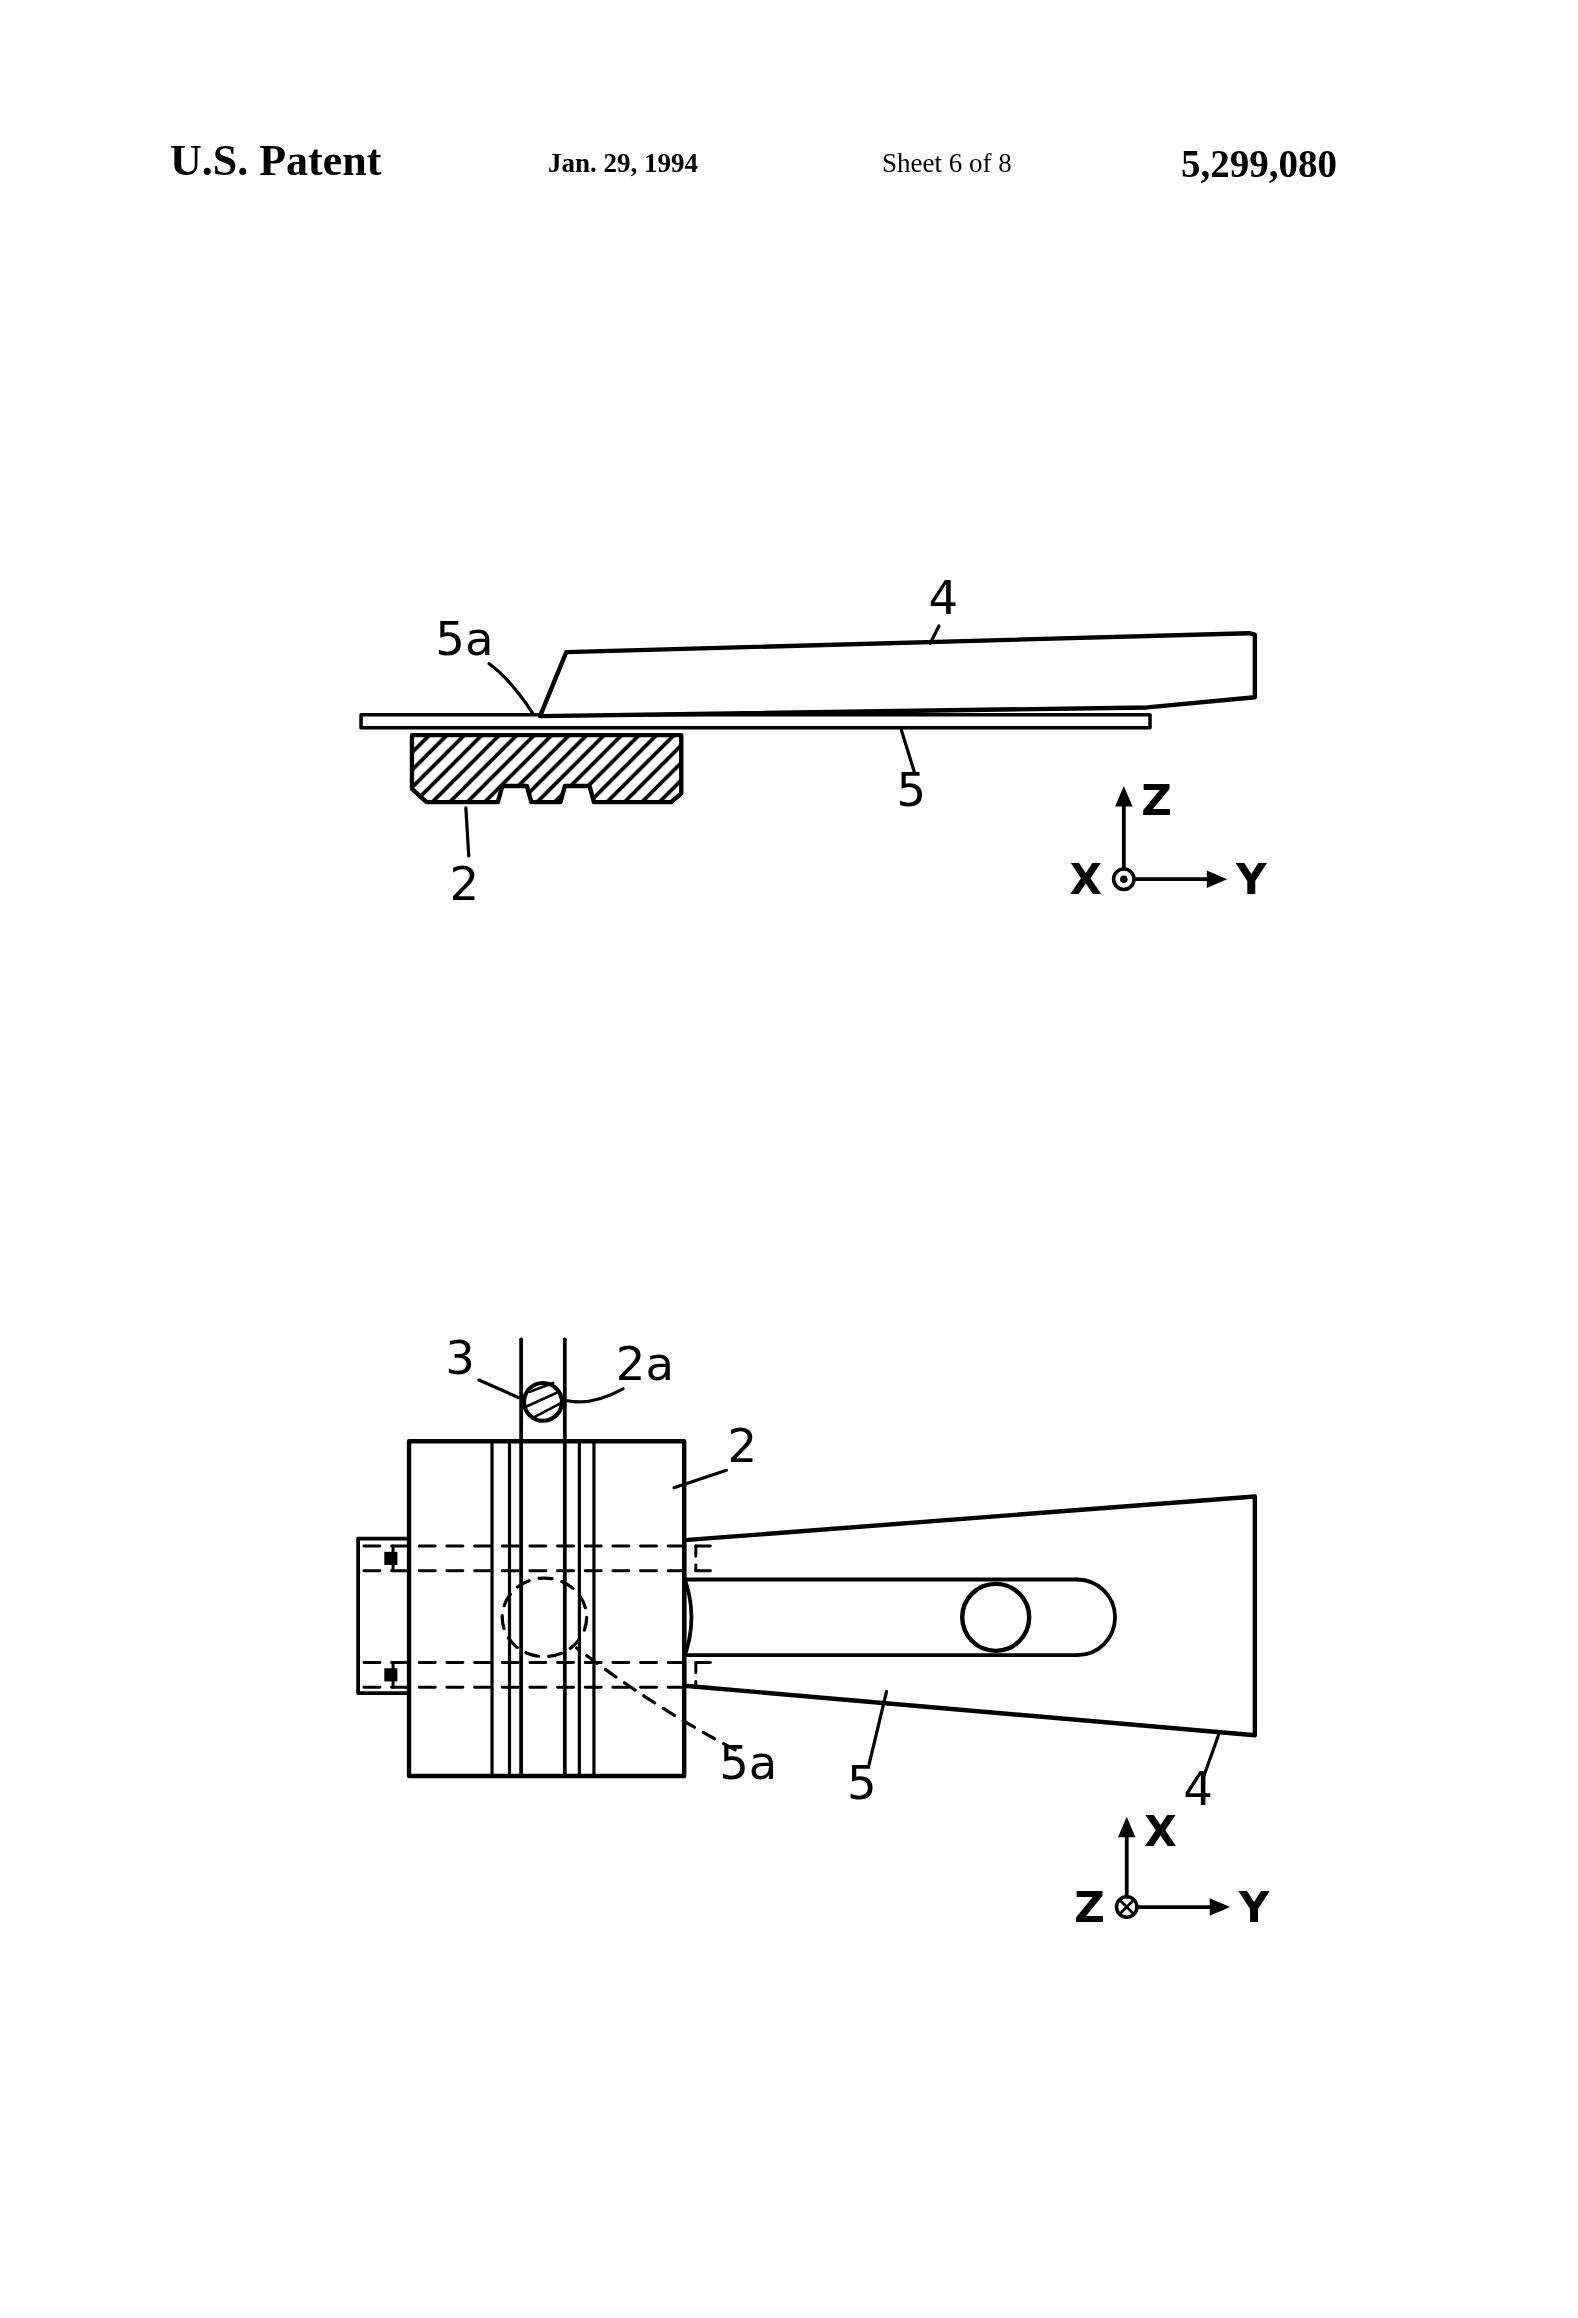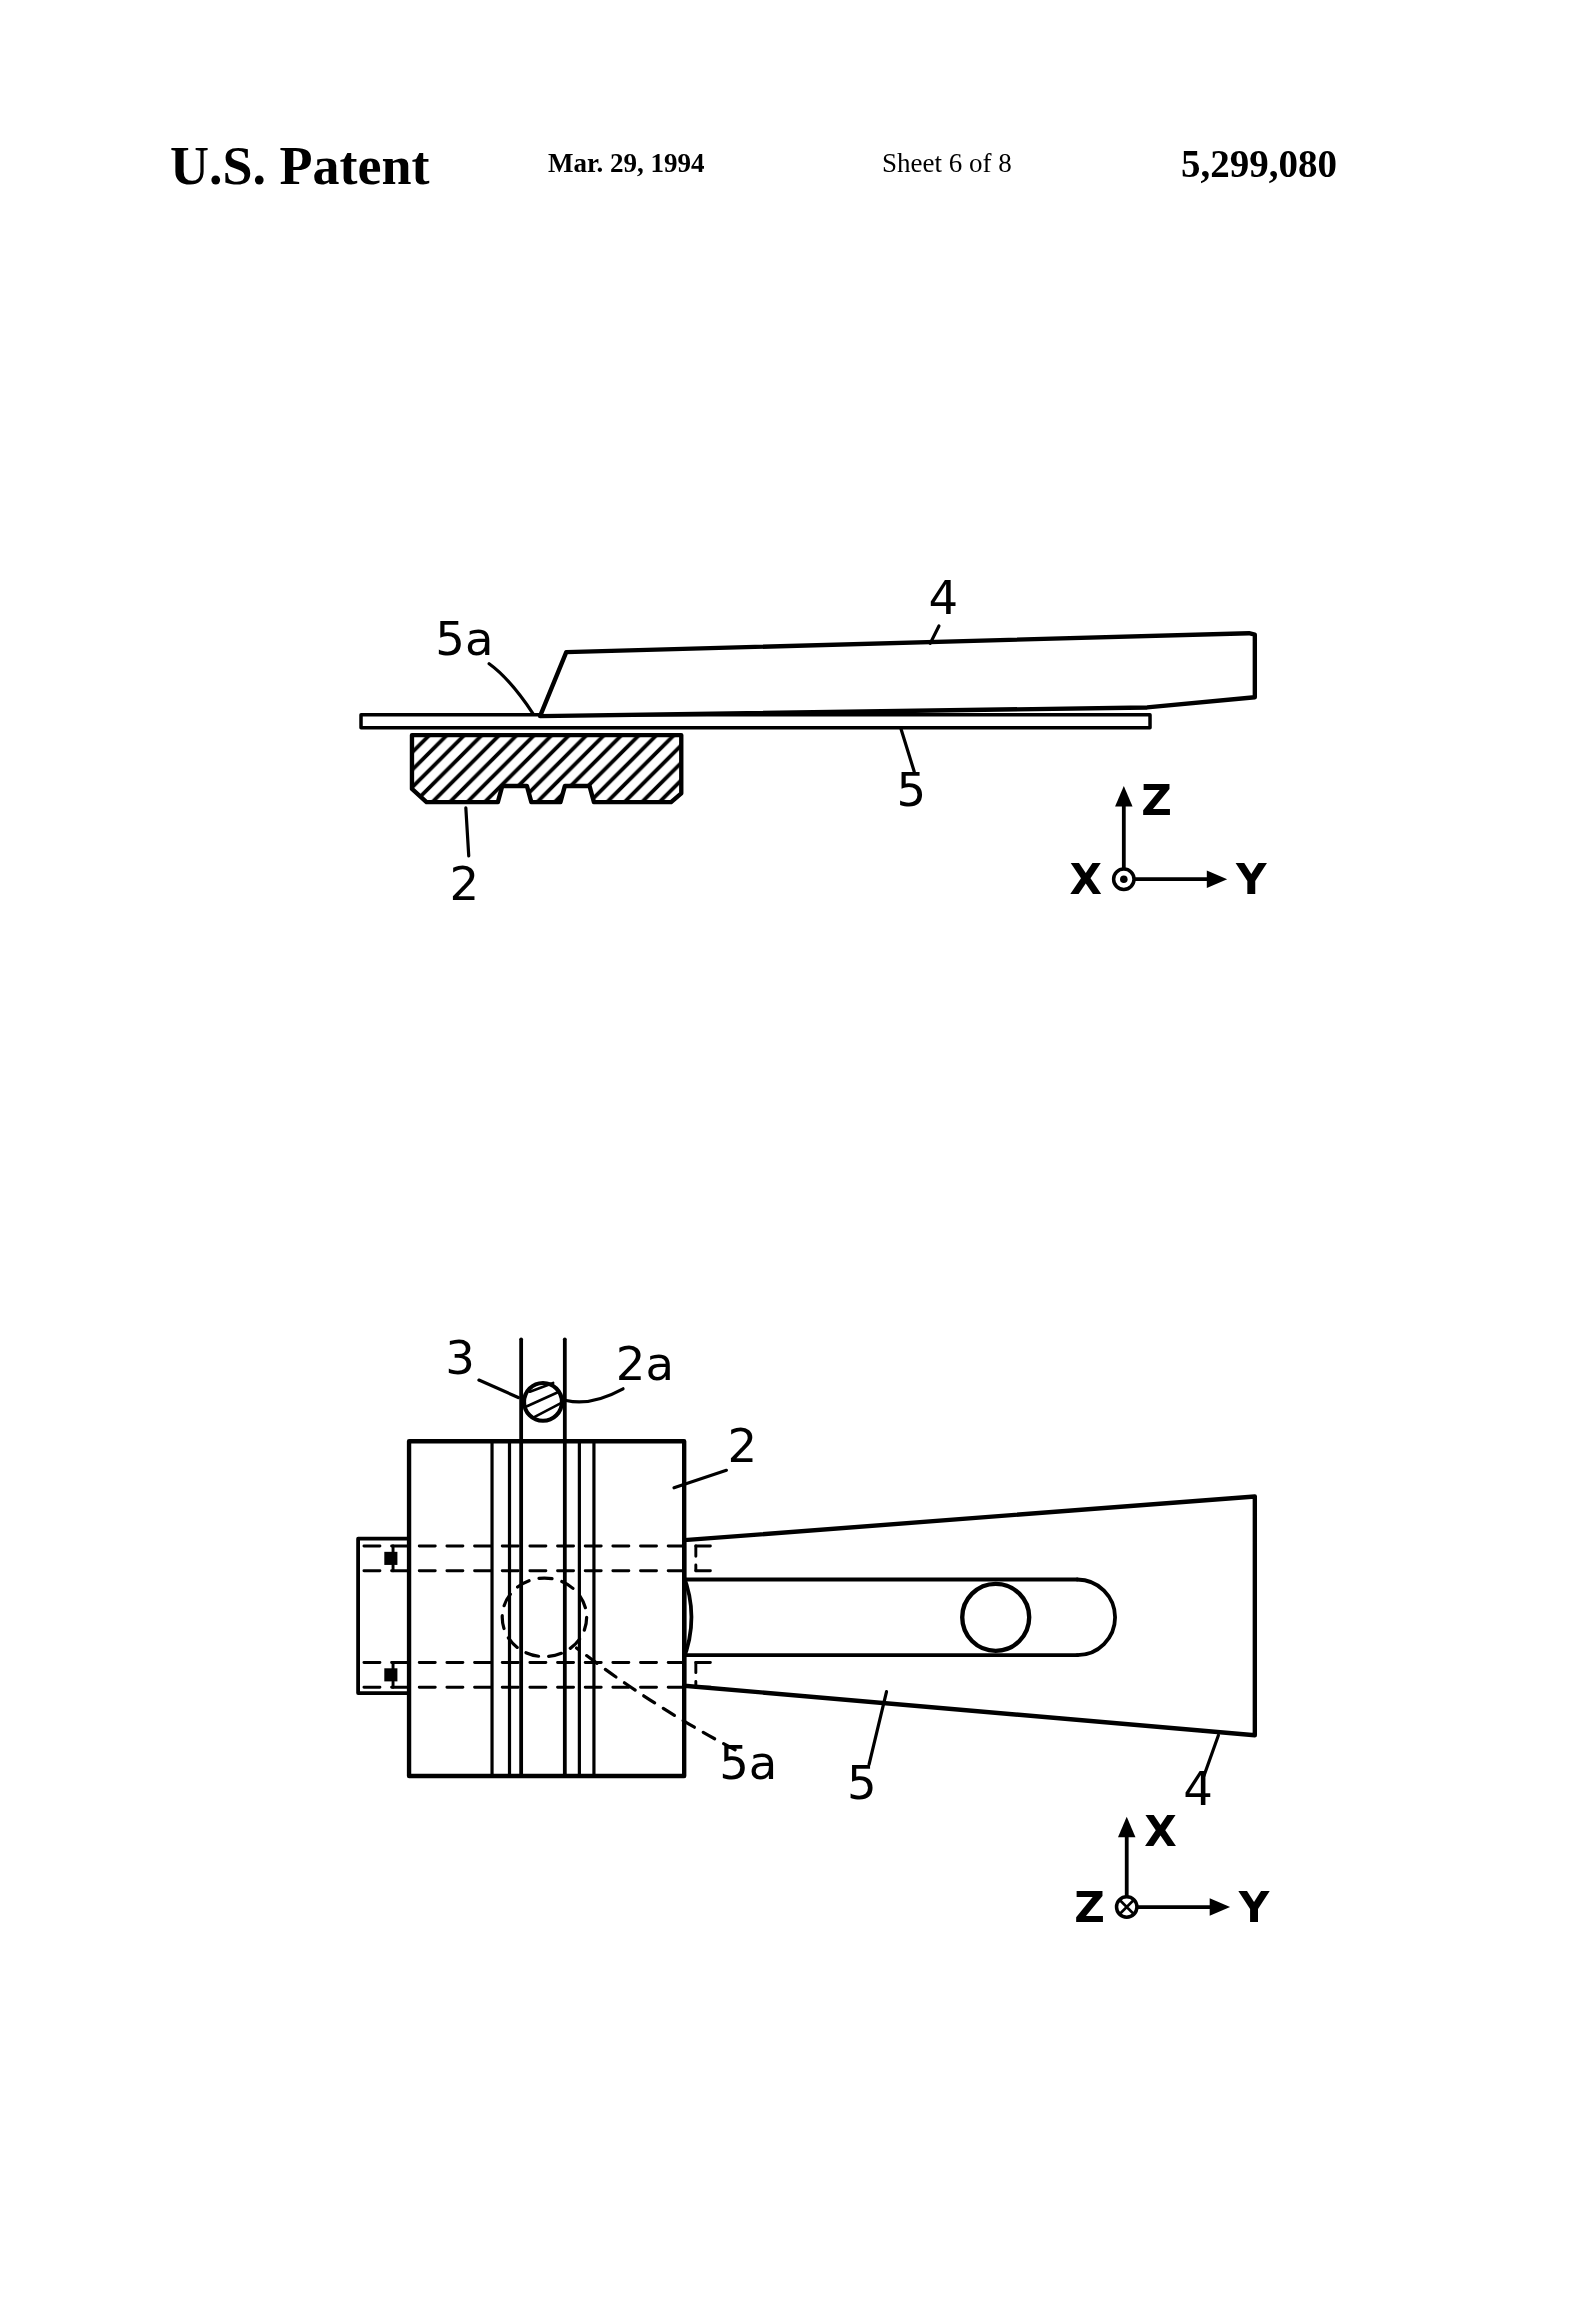--- a/index.html
+++ b/index.html
@@ -1,39 +1,39 @@
 <!DOCTYPE html>
 <html style="font-size:11px"><head>
 <meta charset="utf-8">
 <style>
   html,body{margin:0;padding:0;background:#fff;}
   .page{position:relative;width:1578px;height:2319px;background:#ffffff;overflow:hidden;
         font-family:"Liberation Serif", serif;color:#000;}
   .hdr{position:absolute;white-space:nowrap;}
-  .hdr-title{left:170px;top:135px;font-size:54px;font-weight:bold;}
+  .hdr-title{left:170px;top:135px;font-size:44px;font-weight:bold;}
   .hdr-date{left:548px;top:148px;font-size:27px;font-weight:bold;}
   .hdr-sheet{left:882px;top:148px;font-size:27px;font-weight:normal;}
   .hdr-patnum{left:1181px;top:141px;font-size:39px;font-weight:bold;}
   .figtitle{position:absolute;font-family:"DejaVu Sans", sans-serif;font-weight:700;
             font-size:46px;letter-spacing:2px;white-space:nowrap;}
   .figtitle-a{left:331px;top:427px;}
   .figtitle-b{left:316px;top:1185px;}
   svg{position:absolute;left:0;}
   .svg-a{top:553px;width:1578px;height:437px;}
   .svg-b{top:1310px;width:1578px;height:670px;}
   svg text{font-family:"DejaVu Sans", sans-serif;font-size:32px;fill:#000;stroke:none;}
   svg text.ax{font-size:29px;font-weight:700;}
 </style>
 </head>
 <body>
 
 <div class="page">
 
   <span class="hdr hdr-title">U.S. Patent</span>
-  <span class="hdr hdr-date">Mar. 29, 1994</span>
+  <span class="hdr hdr-date">Jan. 29, 1994</span>
   <span class="hdr hdr-sheet">Sheet 6 of 8</span>
   <span class="hdr hdr-patnum">5,299,080</span>
 
 
   <svg class="svg-a" viewBox="0 0 1084 300" fill="none" stroke-linecap="round" stroke-linejoin="round">
     <defs>
       <pattern id="hatch" patternUnits="userSpaceOnUse" width="12" height="12">
         <path d="M-3,15 L15,-3 M-9,9 L9,-9 M3,21 L21,3" stroke="#000" stroke-width="2.6"></path>
       </pattern>
     </defs>

